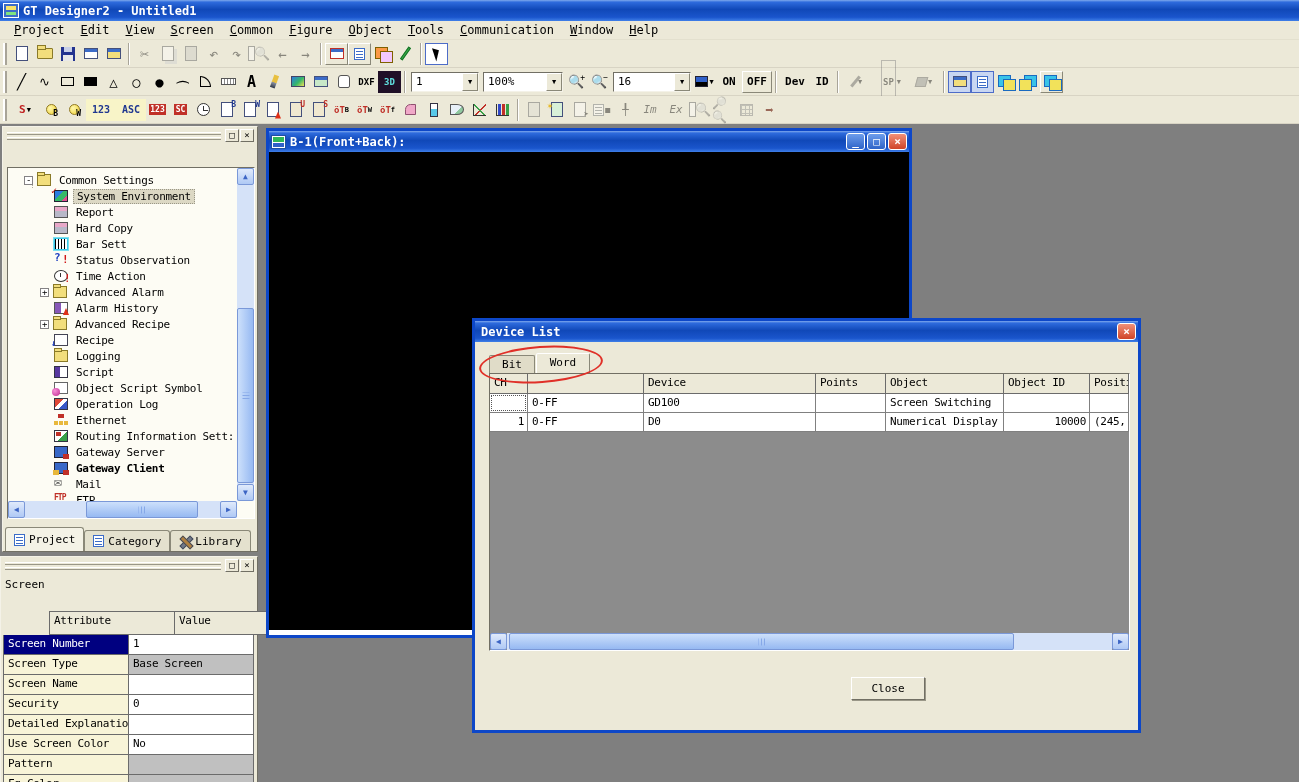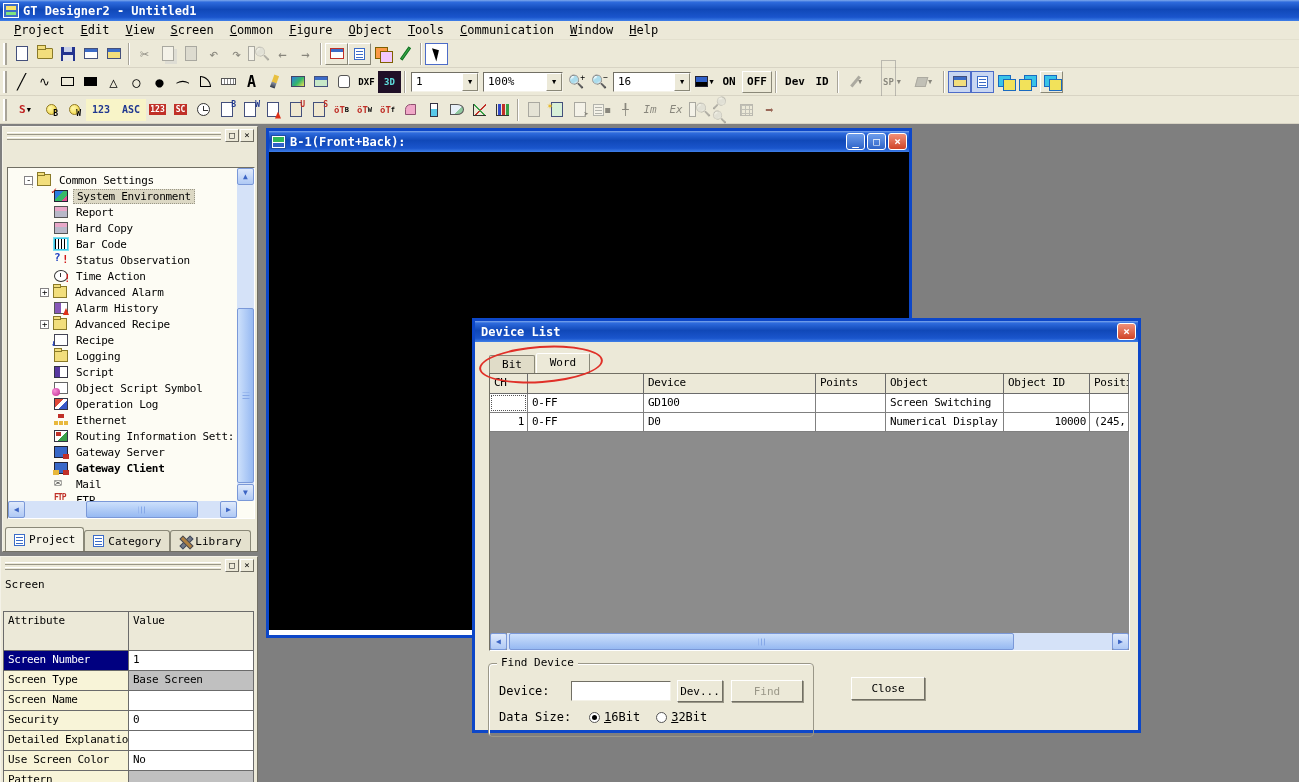--- a/index.html
+++ b/index.html
@@ -134,21 +134,21 @@
   .mini-doc::after { content:""; position:absolute; left:1px; top:2px; right:1px; height:1px; background:#3C6CC8; box-shadow:0 3px 0 #3C6CC8, 0 6px 0 #3C6CC8; }
   .mini-tools { width:12px; height:12px; position:relative; }
   .mini-tools::before, .mini-tools::after { content:""; position:absolute; left:5px; top:0; width:3px; height:13px; background:#707888; border:1px solid #404858; }
   .mini-tools::before { transform:rotate(45deg); }
   .mini-tools::after { transform:rotate(-45deg); background:#B08040; }
 
   
   .prop-title { padding:4px 0 0 4px; height:20px; font-size:11px; }
   .prop-table { position:absolute; left:2px; top:54px; width:251px; }
   .prow { display:grid; grid-template-columns:126px 125px; height:20px; }
-  .prow.header { height:40px; }
+  .prow.header { height:24px;margin-left:46px; }
   .pcell { border-right:1px solid #6b6b6b; border-bottom:1px solid #6b6b6b; padding:2px 3px 0 4px; font-size:11px; letter-spacing:-0.3px; white-space:nowrap; overflow:hidden; }
   .prow .pcell:first-child { border-left:1px solid #6b6b6b; }
   .prow.header .pcell { background:#ECE9D8; border-top:1px solid #6b6b6b; }
   .pcell.attr { background:#F8F4D8; }
   .pcell.attr.sel { background:#000080; color:#fff; }
   .pcell.val { background:#fff; }
   .pcell.val.gray { background:#C0C0C0; }
 
   
   .editor { position:absolute; left:266px; top:128px; width:646px; height:510px; border:3px solid #0D47C8; background:#000; z-index:1; }
@@ -500,21 +500,21 @@
       <div class="tree-row" style="left:46px; top:36px;">
         <span class="ti ti-printer"></span>
         <span class="tree-label">Report</span>
       </div>
       <div class="tree-row" style="left:46px; top:52px;">
         <span class="ti ti-printer"></span>
         <span class="tree-label">Hard Copy</span>
       </div>
       <div class="tree-row" style="left:46px; top:68px;">
         <span class="ti ti-barcode"></span>
-        <span class="tree-label">Bar Code</span>
+        <span class="tree-label">Bar Sett</span>
       </div>
       <div class="tree-row" style="left:46px; top:84px;">
         <span class="ti ti-q"></span>
         <span class="tree-label">Status Observation</span>
       </div>
       <div class="tree-row" style="left:46px; top:100px;">
         <span class="ti ti-clock"></span>
         <span class="tree-label">Time Action</span>
       </div>
       <div class="tree-row" style="left:32px; top:116px;">
@@ -710,32 +710,16 @@
       </div>
       <div class="dhscroll">
         <div class="sb-btn">◀</div>
         <div class="mid sb-track">
           <div class="sb-thumb h" style="top:0; height:17px; left:2px; width:505px;"></div>
         </div>
         <div class="sb-btn">▶</div>
       </div>
     </div>
 
-    <div class="findgroup">
-      <span class="legend">Find Device</span>
-      <div class="frow" style="left:10px; top:16px;">
-        <span style="width:72px;">Device:</span>
-        <input class="xp-input" type="text" value="" style="">
-        <span class="xbtn" style="width:46px; margin-left:6px;">Dev...</span>
-        <span class="xbtn disabled" style="width:72px; margin-left:8px;">Find</span>
-      </div>
-      <div class="frow" style="left:10px; top:46px;">
-        <span style="width:90px;">Data Size:</span>
-        <span class="radio on"></span>
-        <span class="rlabel" style="margin-right:16px;">16Bit</span>
-        <span class="radio"></span>
-        <span class="rlabel">32Bit</span>
-      </div>
-    </div>
     <span class="xbtn" style="position:absolute; left:376px; top:356px; width:74px; height:23px;">Close</span>
   </div>
 
 </div>
 
 </body></html>

